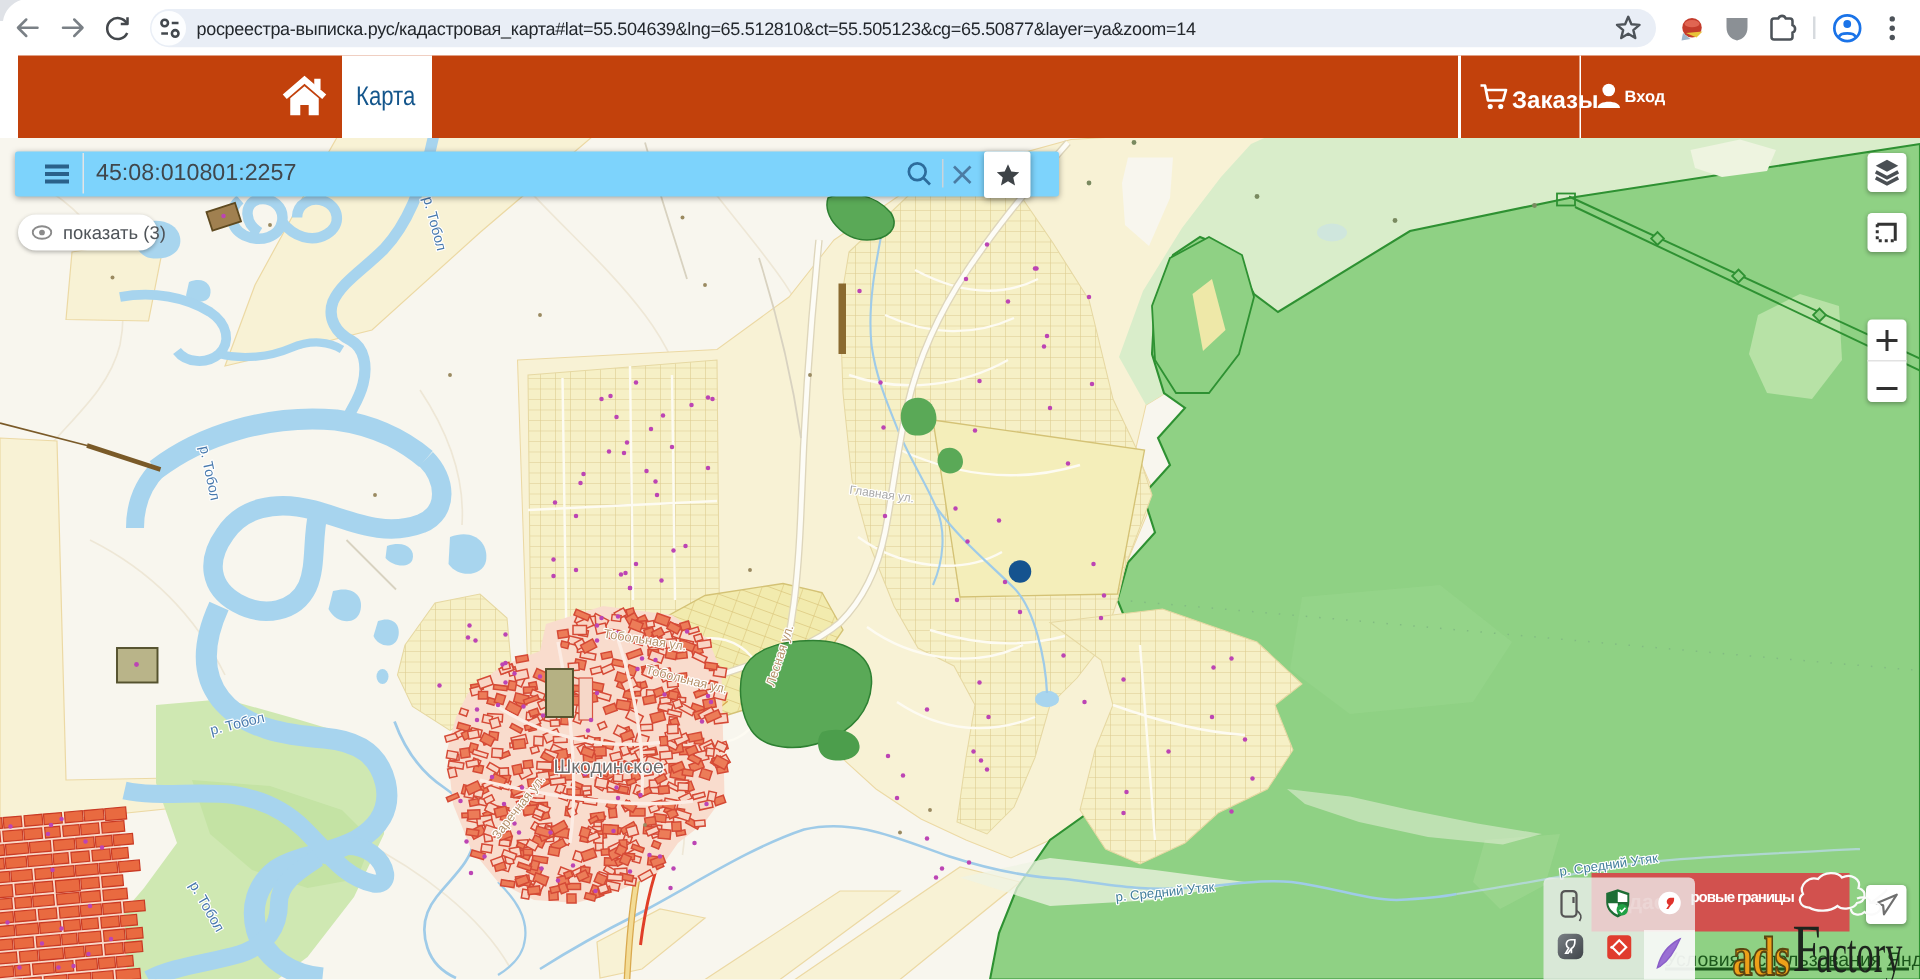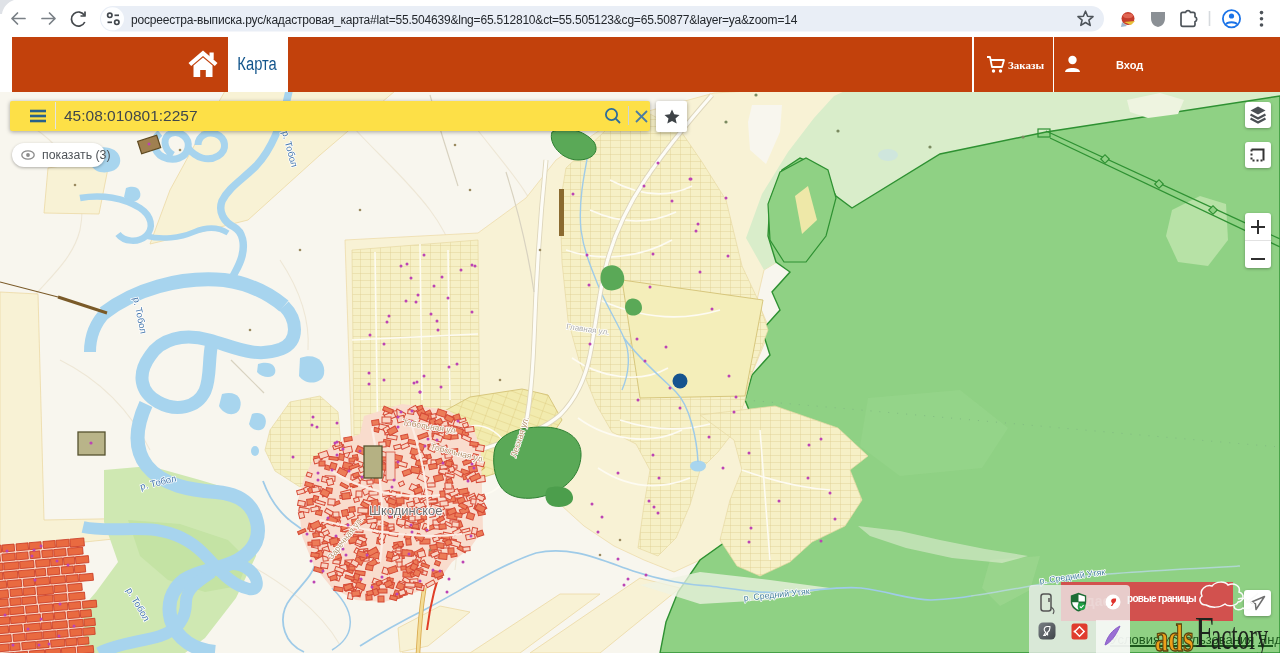--- a/index.html
+++ b/index.html
@@ -55,26 +55,26 @@
   <div class="abs" style="left:215.5px;top:0;width:60px;height:55px;background:#fff;text-align:center;">
     <span style="display:inline-block;font-size:18px;color:#14568c;line-height:55px;transform:scaleX(0.82);transform-origin:center;">Карта</span>
   </div>
   <div class="abs" style="left:960px;top:0;width:1.5px;height:55px;background:#fff;"></div>
   <div class="abs" style="left:1040.5px;top:0;width:1.5px;height:55px;background:#fff;"></div>
   <svg class="abs" style="left:974px;top:18px" width="20" height="20" viewBox="0 0 20 20">
     <path d="M 1,2 L 4,2 L 6,12 L 16,12 L 18,5 L 5,5" fill="none" stroke="#fff" stroke-width="1.8" stroke-linejoin="round"></path>
     <circle cx="7.5" cy="16" r="1.7" fill="#fff"></circle>
       <circle cx="14.5" cy="16" r="1.7" fill="#fff"></circle>
   </svg>
-  <span class="abs" style="left:996px;top:22px;color:#fff;font-size:11px;font-weight:bold;font-family:Liberation Serif, serif;">Заказы</span>
+  <span class="abs" style="left:996px;top:22px;color:#fff;font-size:16px;font-weight:bold;">Заказы</span>
   <svg class="abs" style="left:1052px;top:18px" width="17" height="19" viewBox="0 0 17 19">
     <circle cx="8.5" cy="5" r="4.2" fill="#fff"></circle>
     <path d="M 1,17 C 1,11.5 16,11.5 16,17 Z" fill="#fff"></path>
   </svg>
-  <span class="abs" style="left:1071px;top:22px;color:#fff;font-size:11px;font-weight:bold;margin-left:33px;">Вход</span>
+  <span class="abs" style="left:1071px;top:22px;color:#fff;font-size:11px;font-weight:bold;">Вход</span>
 </div>
 
 <div class="abs" style="left:0;top:92px;width:1280px;height:561px;overflow:hidden;">
 <svg width="1280" height="561" viewBox="0 92 1280 561">
 <defs>
 <pattern id="pg" width="10" height="7" patternUnits="userSpaceOnUse">
   <rect width="10" height="7" fill="#f6f0c6"></rect>
   <path d="M 0,0 L 10,0 M 0,0 L 0,7" stroke="#ddcb8e" stroke-width="0.75" fill="none"></path>
 </pattern>
 <pattern id="pg2" width="13" height="8" patternUnits="userSpaceOnUse" patternTransform="rotate(20)">
@@ -986,21 +986,21 @@
 <text x="369" y="515" style="font-family:'Liberation Sans',sans-serif;font-size:13px;fill:#6e6e6e;stroke:#ffffff;stroke-width:1.6px;paint-order:stroke;stroke-linejoin:round;">Шкодинское</text>
 <text x="332" y="560" style="font-family:'Liberation Sans',sans-serif;font-size:8.5px;fill:#b5916a;stroke:#ffffff;stroke-width:1.6px;paint-order:stroke;stroke-linejoin:round;" transform="rotate(-52 332 560)">Заречная ул.</text>
 <text x="402" y="425" style="font-family:'Liberation Sans',sans-serif;font-size:8.5px;fill:#b5916a;stroke:#ffffff;stroke-width:1.6px;paint-order:stroke;stroke-linejoin:round;" transform="rotate(9 402 425)">Тобольная ул.</text>
 <text x="430" y="449" style="font-family:'Liberation Sans',sans-serif;font-size:8.5px;fill:#b5916a;stroke:#ffffff;stroke-width:1.6px;paint-order:stroke;stroke-linejoin:round;" transform="rotate(14 430 449)">Тобольная ул.</text>
 <text x="516" y="458" style="font-family:'Liberation Sans',sans-serif;font-size:8.5px;fill:#b5916a;stroke:#ffffff;stroke-width:1.6px;paint-order:stroke;stroke-linejoin:round;" transform="rotate(-72 516 458)">Лесная ул.</text>
 <text x="566" y="329" style="font-family:'Liberation Sans',sans-serif;font-size:8px;fill:#ababab;stroke:#ffffff;stroke-width:1.6px;paint-order:stroke;stroke-linejoin:round;" transform="rotate(8 566 329)">Главная ул.</text>
 <circle cx="680" cy="381" r="7.5" fill="#15538f"></circle>
 </svg>
 </div>
 
-<div class="abs" style="left:10px;top:101px;width:640px;height:29.5px;background:#fde047;border-radius:2px;box-shadow:0 1px 4px rgba(0,0,0,0.35);">
+<div class="abs" style="left:10px;top:101px;width:696px;height:29.5px;background:#7dd3fc;border-radius:2px;box-shadow:0 1px 4px rgba(0,0,0,0.35);">
   <svg class="abs" style="left:19px;top:8px" width="18" height="14">
     <g stroke="#2a618a" stroke-width="2.6">
       <line x1="1" y1="2" x2="17" y2="2"></line>
         <line x1="1" y1="7" x2="17" y2="7"></line>
         <line x1="1" y1="12" x2="17" y2="12"></line>
     </g>
   </svg>
   <div class="abs" style="left:44.5px;top:1px;width:1px;height:27px;background:#e4e4e4;"></div>
   <span class="abs" style="left:54px;top:6px;font-size:15.5px;color:#40474c;">45:08:010801:2257</span>
   <svg class="abs" style="left:594px;top:6px" width="18" height="18">

